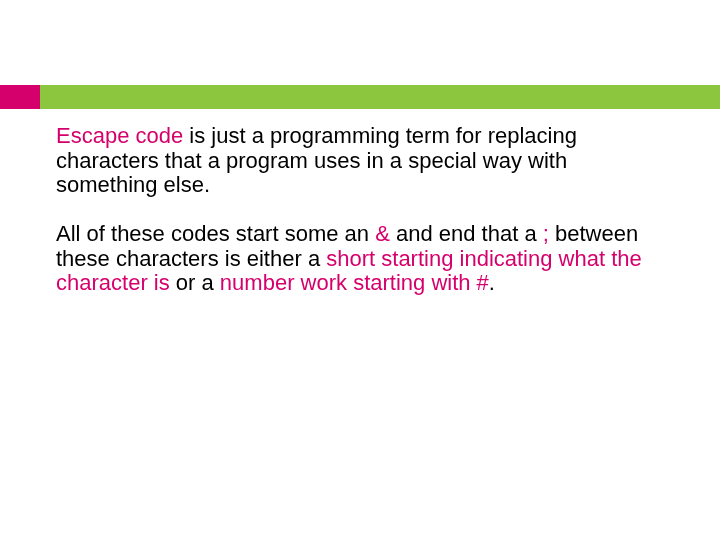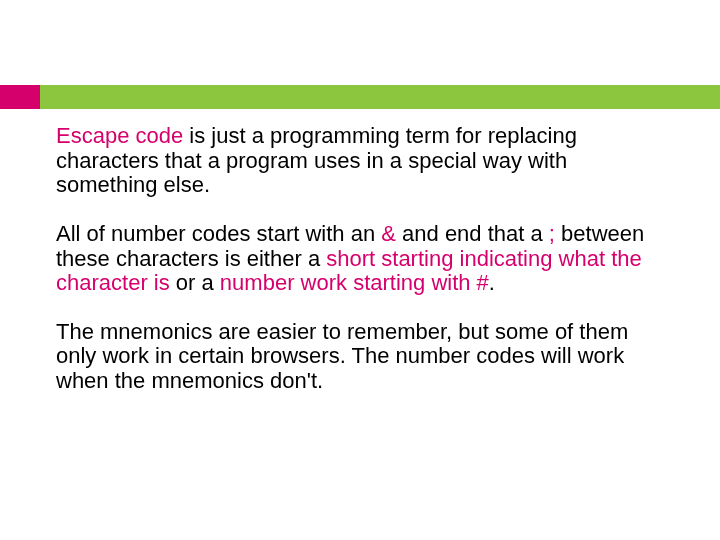--- a/index.html
+++ b/index.html
@@ -45,21 +45,18 @@
   <div class="header-bar"></div>
   <div class="pink-block"></div>
 
   <div class="content">
 
     <p>
       <span class="pink">Escape code</span><span> is just a programming term for replacing characters that a program uses in a special way with something else.</span>
     </p>
 
     <p>
-      <span>All of number codes start with an </span><span class="pink">&amp;</span><span> and end that a </span><span class="pink">;</span><span> between these characters is either a </span><span class="pink">short starting indicating what the character is</span><span> or a </span><span class="pink">number work starting with #</span><span>.</span>
+      <span>All of these codes start some an </span><span class="pink">&amp;</span><span> and end that a </span><span class="pink">;</span><span> between these characters is either a </span><span class="pink">short starting indicating what the character is</span><span> or a </span><span class="pink">number work starting with #</span><span>.</span>
     </p>
 
-    <p>
-      <span>The mnemonics are easier to remember, but some of them only work in certain browsers. The number codes will work when the mnemonics don't.</span>
-    </p>
 
   </div>
 </div>
 
 </body></html>

